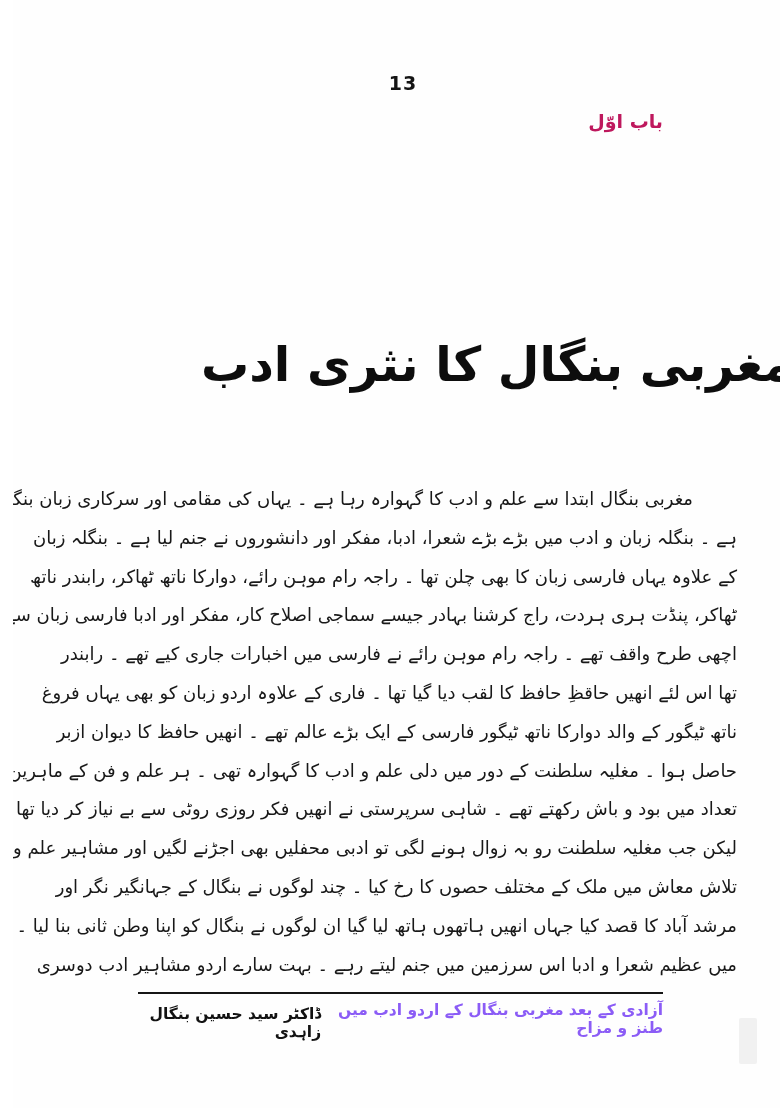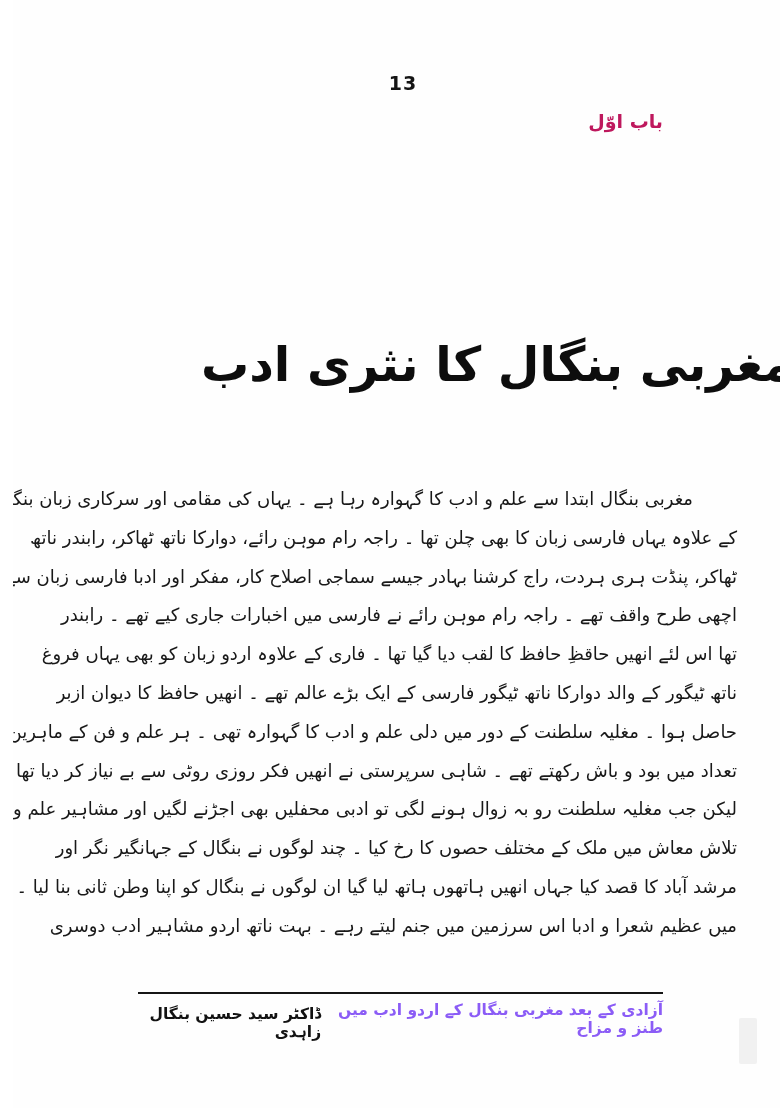--- a/index.html
+++ b/index.html
@@ -117,31 +117,32 @@
 <div class="page">
 
   <div class="page-number">13</div>
 
   <div class="chapter-heading">باب اوّل</div>
 
   <div class="main-title">مغربی بنگال کا نثری ادب</div>
 
   <div class="body-block">
     <div class="body-line first">مغربی بنگال ابتدا سے علم و ادب کا گہوارہ رہا ہے ۔ یہاں کی مقامی اور سرکاری زبان بنگلہ</div>
+    <div class="body-line">ہے ۔ بنگلہ زبان و ادب میں بڑے بڑے شعرا، ادبا، مفکر اور دانشوروں نے جنم لیا ہے ۔ بنگلہ زبان</div>
     <div class="body-line">کے علاوہ یہاں فارسی زبان کا بھی چلن تھا ۔ راجہ رام موہن رائے، دوارکا ناتھ ٹھاکر، رابندر ناتھ</div>
     <div class="body-line">ٹھاکر، پنڈت ہری ہردت، راج کرشنا بہادر جیسے سماجی اصلاح کار، مفکر اور ادبا فارسی زبان سے</div>
     <div class="body-line">اچھی طرح واقف تھے ۔ راجہ رام موہن رائے نے فارسی میں اخبارات جاری کیے تھے ۔ رابندر</div>
     <div class="body-line">تھا اس لئے انھیں حاقظِ حافظ کا لقب دیا گیا تھا ۔ فاری کے علاوہ اردو زبان کو بھی یہاں فروغ</div>
     <div class="body-line">ناتھ ٹیگور کے والد دوارکا ناتھ ٹیگور فارسی کے ایک بڑے عالم تھے ۔ انھیں حافظ کا دیوان ازبر</div>
     <div class="body-line">حاصل ہوا ۔ مغلیہ سلطنت کے دور میں دلی علم و ادب کا گہوارہ تھی ۔ ہر علم و فن کے ماہرین یہاں بڑی</div>
     <div class="body-line">تعداد میں بود و باش رکھتے تھے ۔ شاہی سرپرستی نے انھیں فکر روزی روٹی سے بے نیاز کر دیا تھا ۔</div>
     <div class="body-line">لیکن جب مغلیہ سلطنت رو بہ زوال ہونے لگی تو ادبی محفلیں بھی اجڑنے لگیں اور مشاہیر علم و فن نے</div>
     <div class="body-line">تلاش معاش میں ملک کے مختلف حصوں کا رخ کیا ۔ چند لوگوں نے بنگال کے جہانگیر نگر اور</div>
     <div class="body-line">مرشد آباد کا قصد کیا جہاں انھیں ہاتھوں ہاتھ لیا گیا ان لوگوں نے بنگال کو اپنا وطن ثانی بنا لیا ۔ ہر دور</div>
-    <div class="body-line">میں عظیم شعرا و ادبا اس سرزمین میں جنم لیتے رہے ۔ بہت ناتھ اردو مشاہیر ادب دوسری</div>
+    <div class="body-line">میں عظیم شعرا و ادبا اس سرزمین میں جنم لیتے رہے ۔ بہت سارے اردو مشاہیر ادب دوسری</div>
   </div>
 
   <div class="footer-rule"></div>
 
   <div class="footer-row">
     <div class="footer-book-title">آزادی کے بعد مغربی بنگال کے اردو ادب میں طنز و مزاح</div>
     <div class="footer-author">ڈاکٹر سید حسین بنگال زاہدی</div>
   </div>
 
   <div class="scan-artifact"></div>

